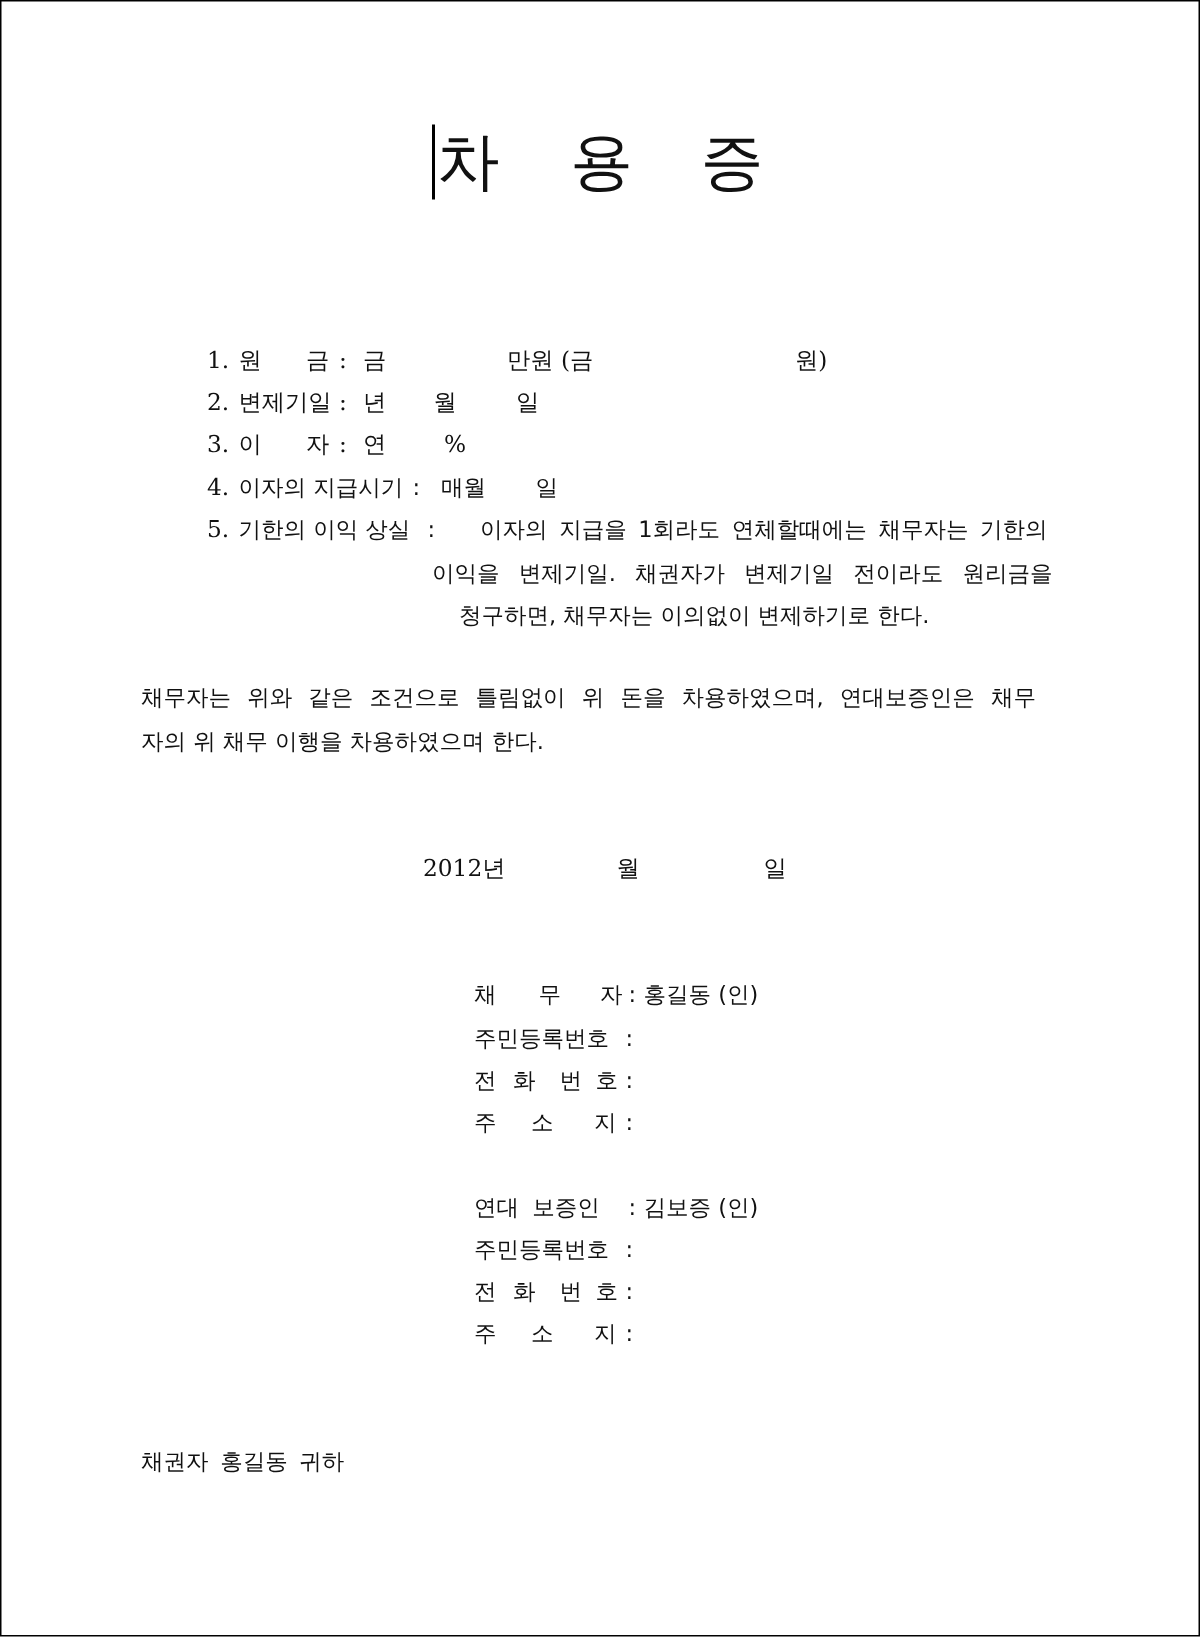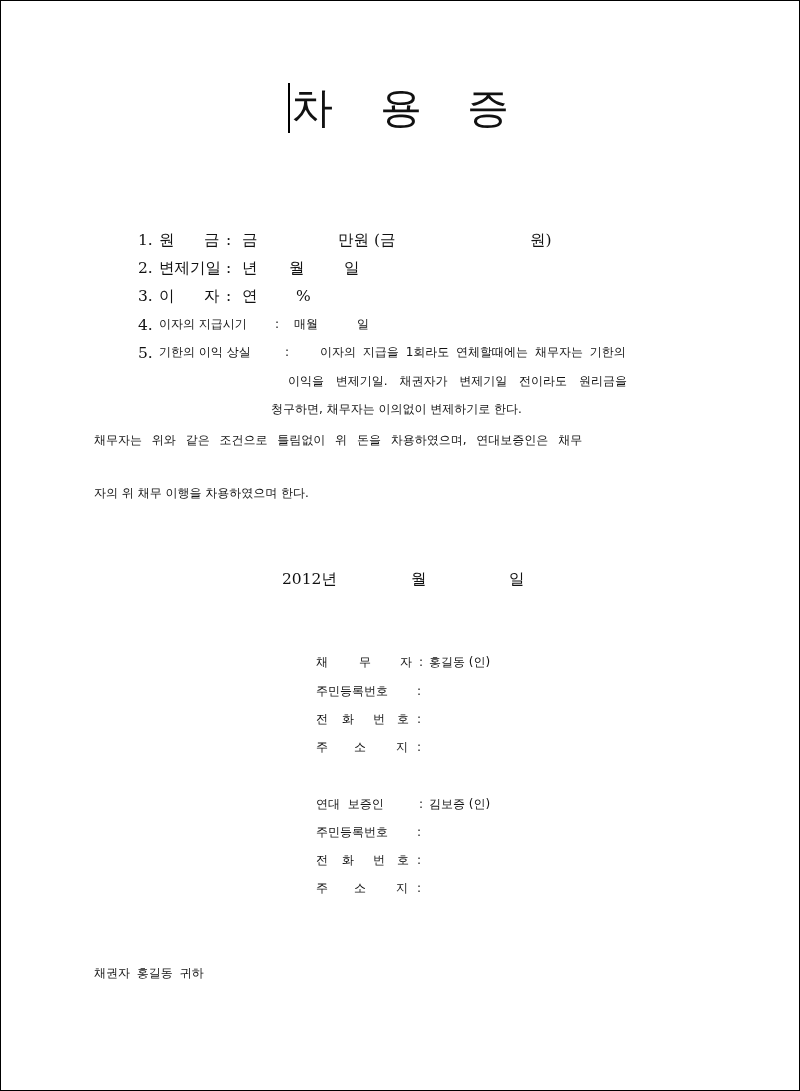--- a/index.html
+++ b/index.html
@@ -4,21 +4,21 @@
   <style>
     html, body { margin: 0; padding: 0; background: #ffffff; }
     body { width: 800px; height: 1091px; position: relative; overflow: hidden;
            font-family: "DejaVu Serif", "Liberation Serif", serif; color: #111; }
     .page { position: absolute; left: 0; top: 0; width: 798px; height: 1089px;
             border: 1px solid #000; background: #fff; }
     .abs { position: absolute; white-space: pre; line-height: 1; }
     .title { top: 86px; font-size: 42px; font-family: "DejaVu Sans", "Liberation Sans", sans-serif; }
     .cursor { position: absolute; left: 287px; top: 82px; width: 2px; height: 50px; background: #000; }
     .t { font-size: 15.5px; }
-    .sans { font-family: "DejaVu Sans", "Liberation Sans", sans-serif; font-size: 12px; }
+    .sans { font-family: "DejaVu Sans", "Liberation Sans", sans-serif; font-size: 15px; }
   </style>
 </head>
 <body>
 
 <div class="page">
   <div class="cursor"></div>
   <span class="abs title" style="left:290px">차</span>
   <span class="abs title" style="left:379px">용</span>
   <span class="abs title" style="left:466px">증</span>
 
@@ -57,25 +57,25 @@
     <span class="abs sans" style="left:293px;top:317px">매월</span>
     <span class="abs sans" style="left:356px;top:317px">일</span>
   </div>
 
   <div>
     <span class="abs t" style="left:137px;top:345px">5.</span>
     <span class="abs sans" style="left:158px;top:345px">기한의 이익 상실</span>
     <span class="abs sans" style="left:284px;top:345px">:</span>
     <span class="abs sans" style="left:319px;top:345px;word-spacing:3px">이자의 지급을 1회라도 연체할때에는 채무자는 기한의</span>
     <span class="abs sans" style="left:287px;top:374px;word-spacing:8px">이익을 변제기일. 채권자가 변제기일 전이라도 원리금을</span>
-    <span class="abs sans" style="left:270px;top:402px">청구하면, 채무자는 이의없이 변제하기로 한다.</span>
+    <span class="abs sans" style="left:305px;top:402px">청구하면, 채무자는 이의없이 변제하기로 한다.</span>
   </div>
 
   <div>
-    <span class="abs sans" style="left:93px;top:433px;word-spacing:6px">채무자는 위와 같은 조건으로 틀림없이 위 돈을 차용하였으며, 연대보증인은 채무</span>
+    <span class="abs sans" style="left:93px;top:457px;word-spacing:6px">채무자는 위와 같은 조건으로 틀림없이 위 돈을 차용하였으며, 연대보증인은 채무</span>
     <span class="abs sans" style="left:93px;top:486px">자의 위 채무 이행을 차용하였으며 한다.</span>
   </div>
 
   <div>
     <span class="abs t" style="left:281px;top:571px">2012년</span>
     <span class="abs t" style="left:410px;top:571px">월</span>
     <span class="abs t" style="left:508px;top:571px">일</span>
   </div>
 
   <div>

